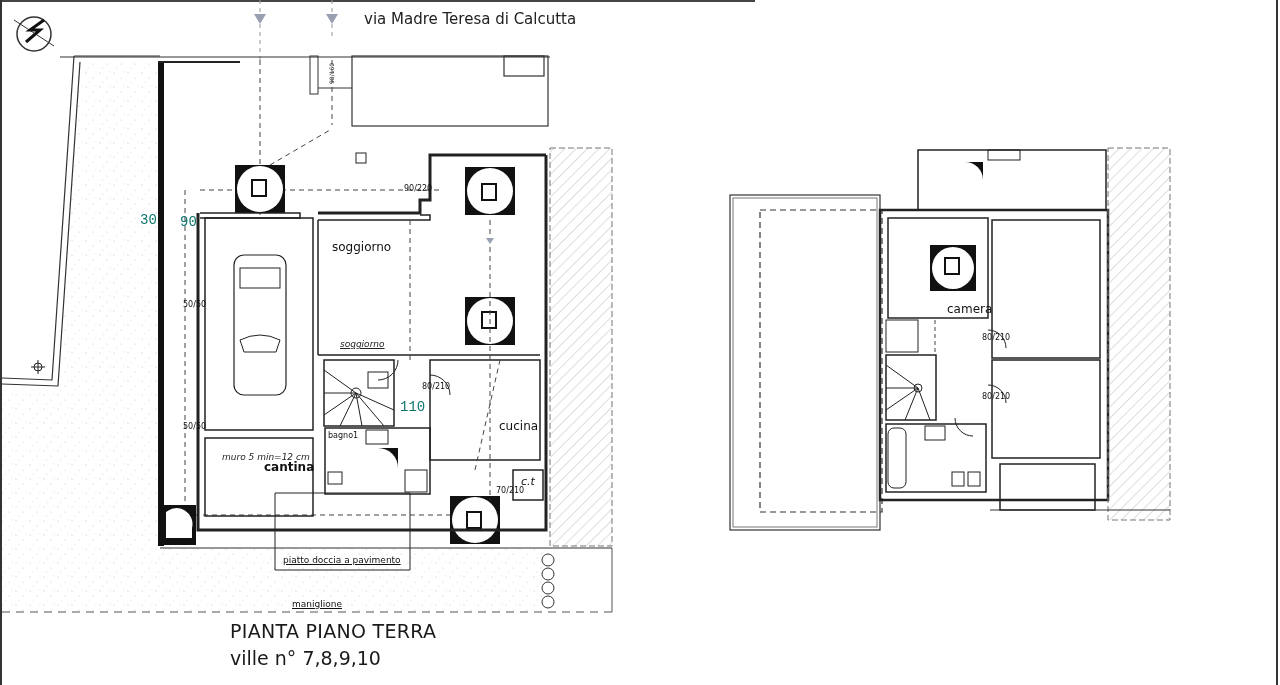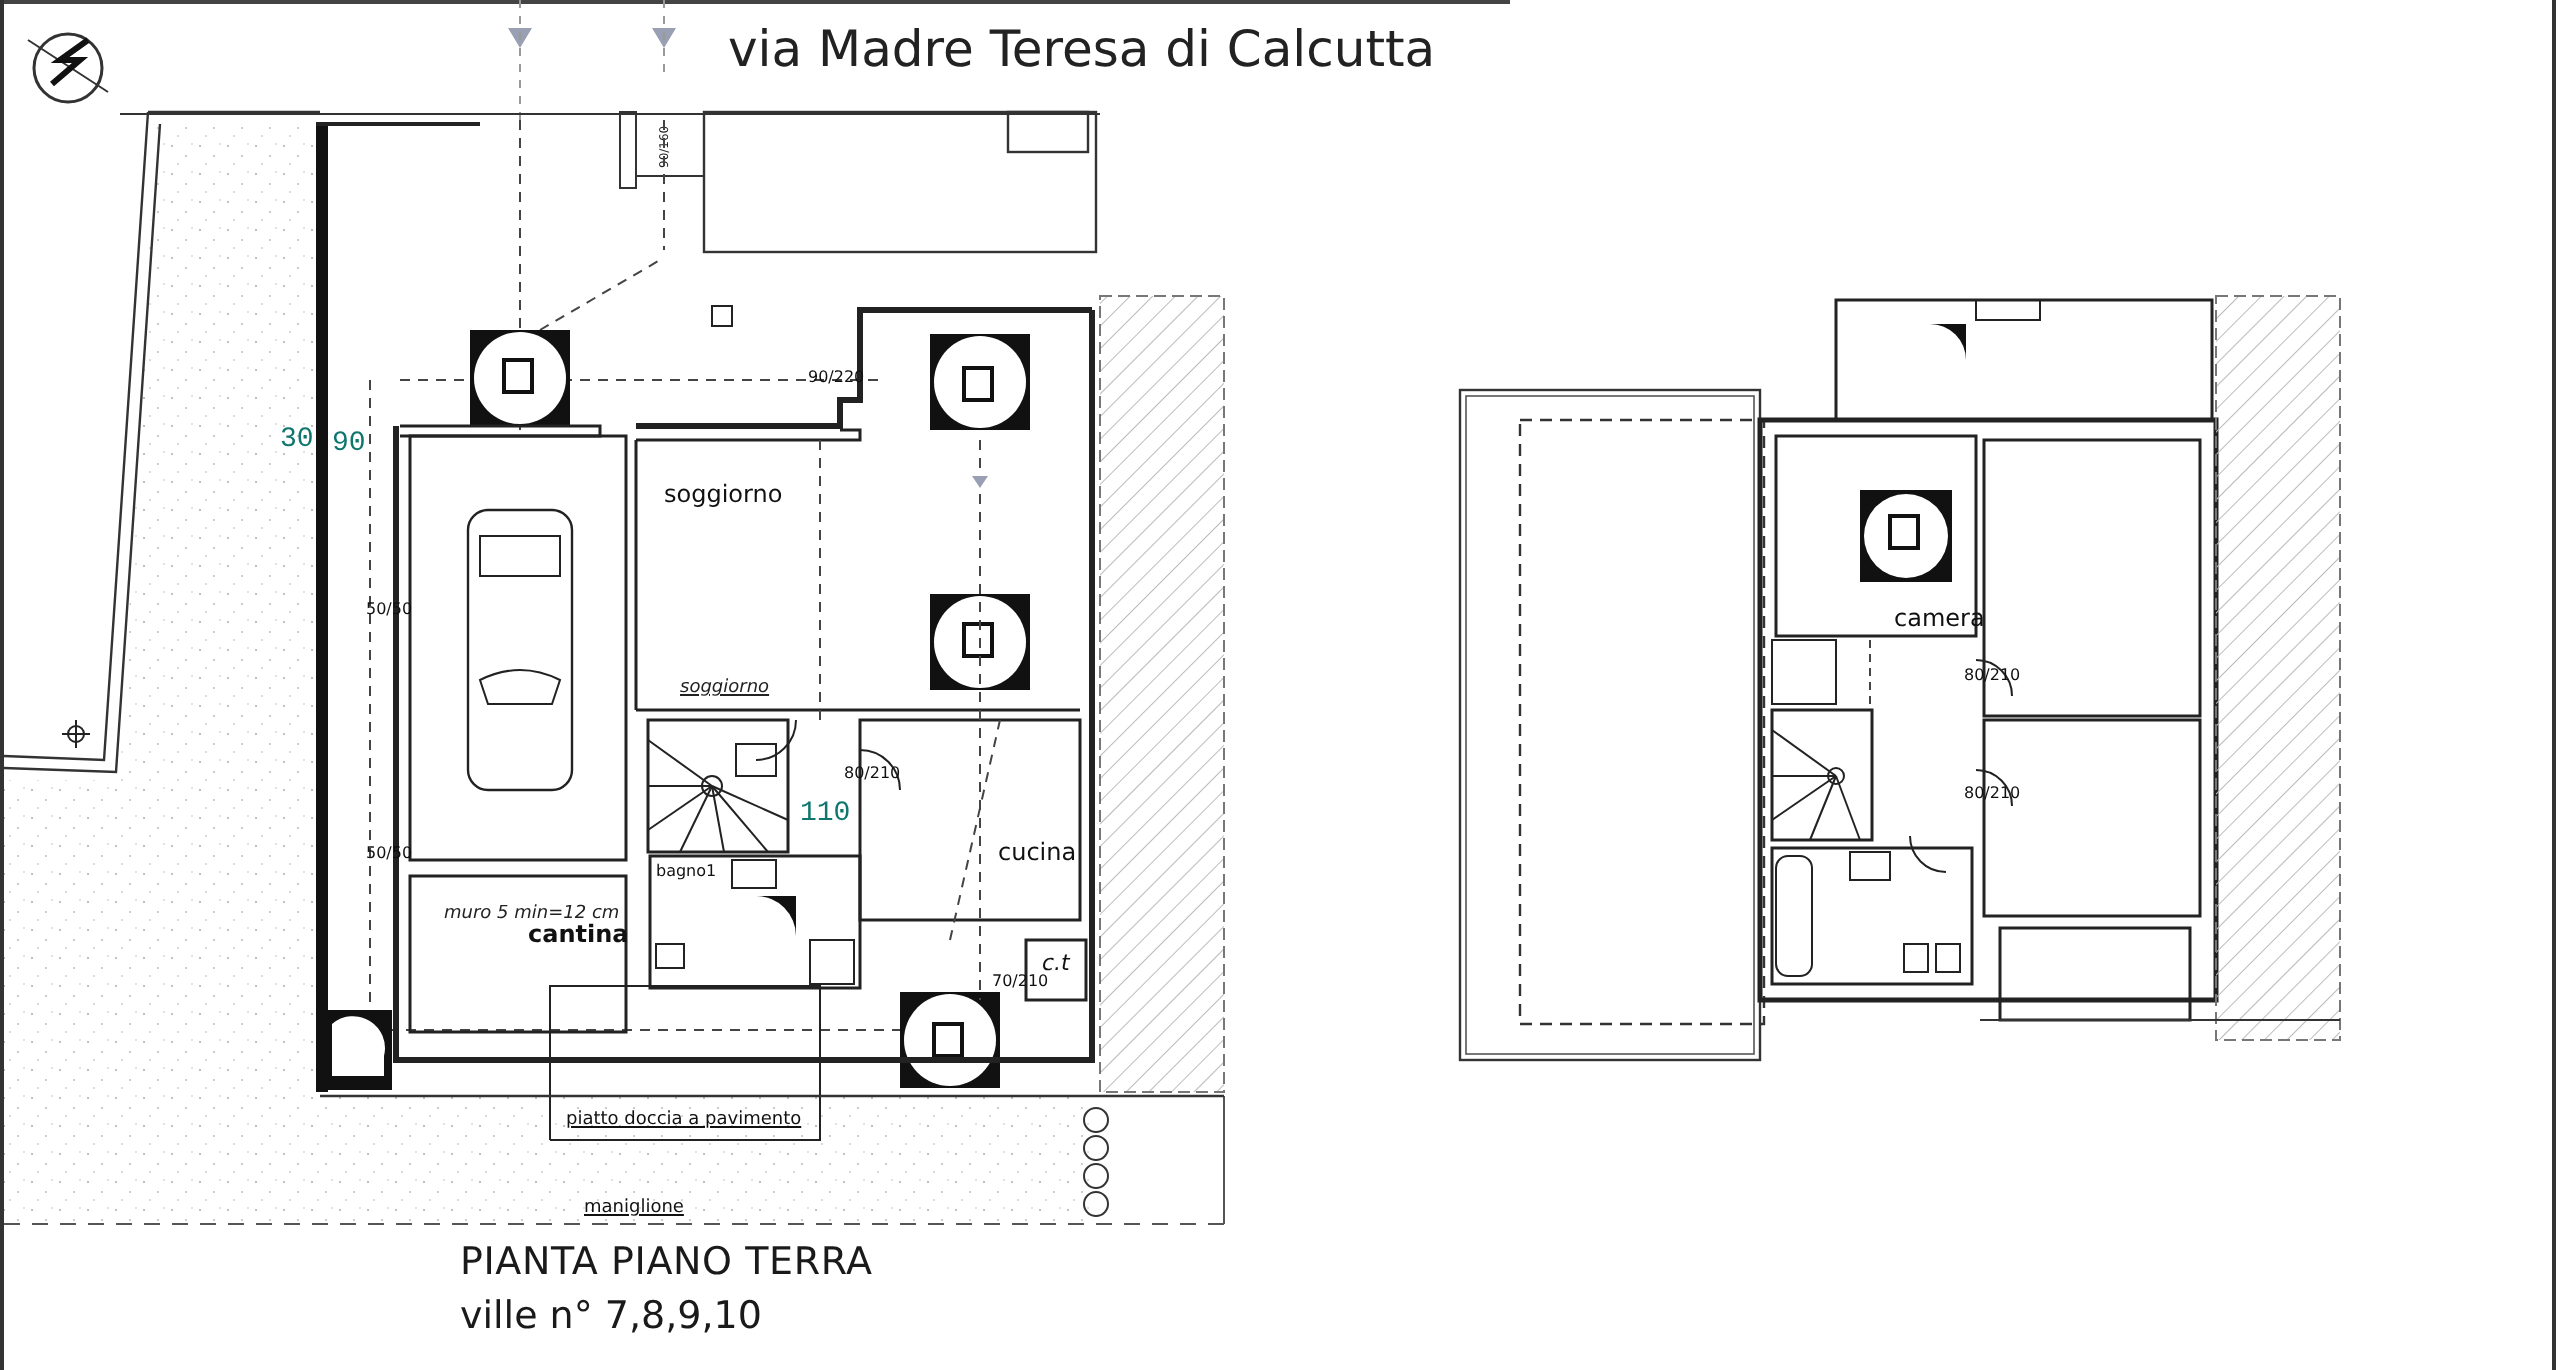--- a/index.html
+++ b/index.html
@@ -1,21 +1,21 @@
 <!DOCTYPE html>
 <html><head>
 <meta charset="utf-8">
 <style>
   html, body { margin: 0; padding: 0; background: #ffffff; }
   body { width: 1280px; height: 685px; position: relative; overflow: hidden; font-family: "DejaVu Sans", sans-serif; color: #111; }
   .frame-top { position: absolute; left: 0; top: 0; width: 755px; height: 2px; background: #444; }
   .frame-left { position: absolute; left: 0; top: 0; width: 2px; height: 685px; background: #333; }
   .frame-right { position: absolute; left: 1276px; top: 0; width: 2px; height: 685px; background: #333; }
   svg.plan { position: absolute; left: 0; top: 0; }
-  .street-label { position: absolute; left: 364px; top: 10px; font-size: 25px; color: #222; white-space: nowrap; }
+  .street-label { position: absolute; left: 364px; top: 10px; font-size: 15px; color: #222; white-space: nowrap; }
   .title-main { position: absolute; left: 230px; top: 620px; font-size: 19px; color: #1a1a1a; letter-spacing: 0.3px; }
   .title-sub { position: absolute; left: 230px; top: 647px; font-size: 19px; color: #1a1a1a; }
   .room-label { position: absolute; font-size: 12px; color: #111; white-space: nowrap; }
   .small-label { position: absolute; font-size: 8px; color: #111; white-space: nowrap; }
   .dim { position: absolute; font-size: 14px; color: #0f766e; white-space: nowrap; font-family: Liberation Mono, monospace; }
   .note { position: absolute; font-size: 9px; color: #111; text-decoration: underline; white-space: nowrap; }
   .italic-note { position: absolute; font-size: 9px; font-style: italic; color: #222; white-space: nowrap; }
 </style>
 </head>
 <body>
@@ -226,21 +226,21 @@
 <div class="room-label" style="left:264px;top:460px;font-weight:bold;">cantina</div>
 <div class="small-label" style="left:328px;top:431px;">bagno1</div>
 <div class="room-label" style="left:521px;top:475px;font-size:11px;font-style:italic;">c.t</div>
 
 <div class="italic-note" style="left:340px;top:339px;text-decoration:underline;">soggiorno</div>
 <div class="italic-note" style="left:222px;top:416px;margin-top:36px;">muro 5 min=12 cm</div>
 <div class="note" style="left:283px;top:555px;">piatto doccia a pavimento</div>
 <div class="note" style="left:292px;top:566px;margin-top:33px;">maniglione</div>
 
 <div class="dim" style="left:140px;top:212px;">30</div>
-<div class="dim" style="left:166px;top:214px;">90</div>
+<div class="dim" style="left:180px;top:214px;">90</div>
 <div class="dim" style="left:400px;top:399px;">110</div>
 <div class="small-label" style="left:422px;top:382px;">80/210</div>
 <div class="small-label" style="left:496px;top:486px;">70/210</div>
 <div class="small-label" style="left:183px;top:300px;">50/50</div>
 <div class="small-label" style="left:183px;top:422px;">50/50</div>
 <div class="small-label" style="left:404px;top:184px;">90/220</div>
 
 <div class="room-label" style="left:947px;top:302px;">camera</div>
 <div class="small-label" style="left:982px;top:333px;">80/210</div>
 <div class="small-label" style="left:982px;top:392px;">80/210</div>

